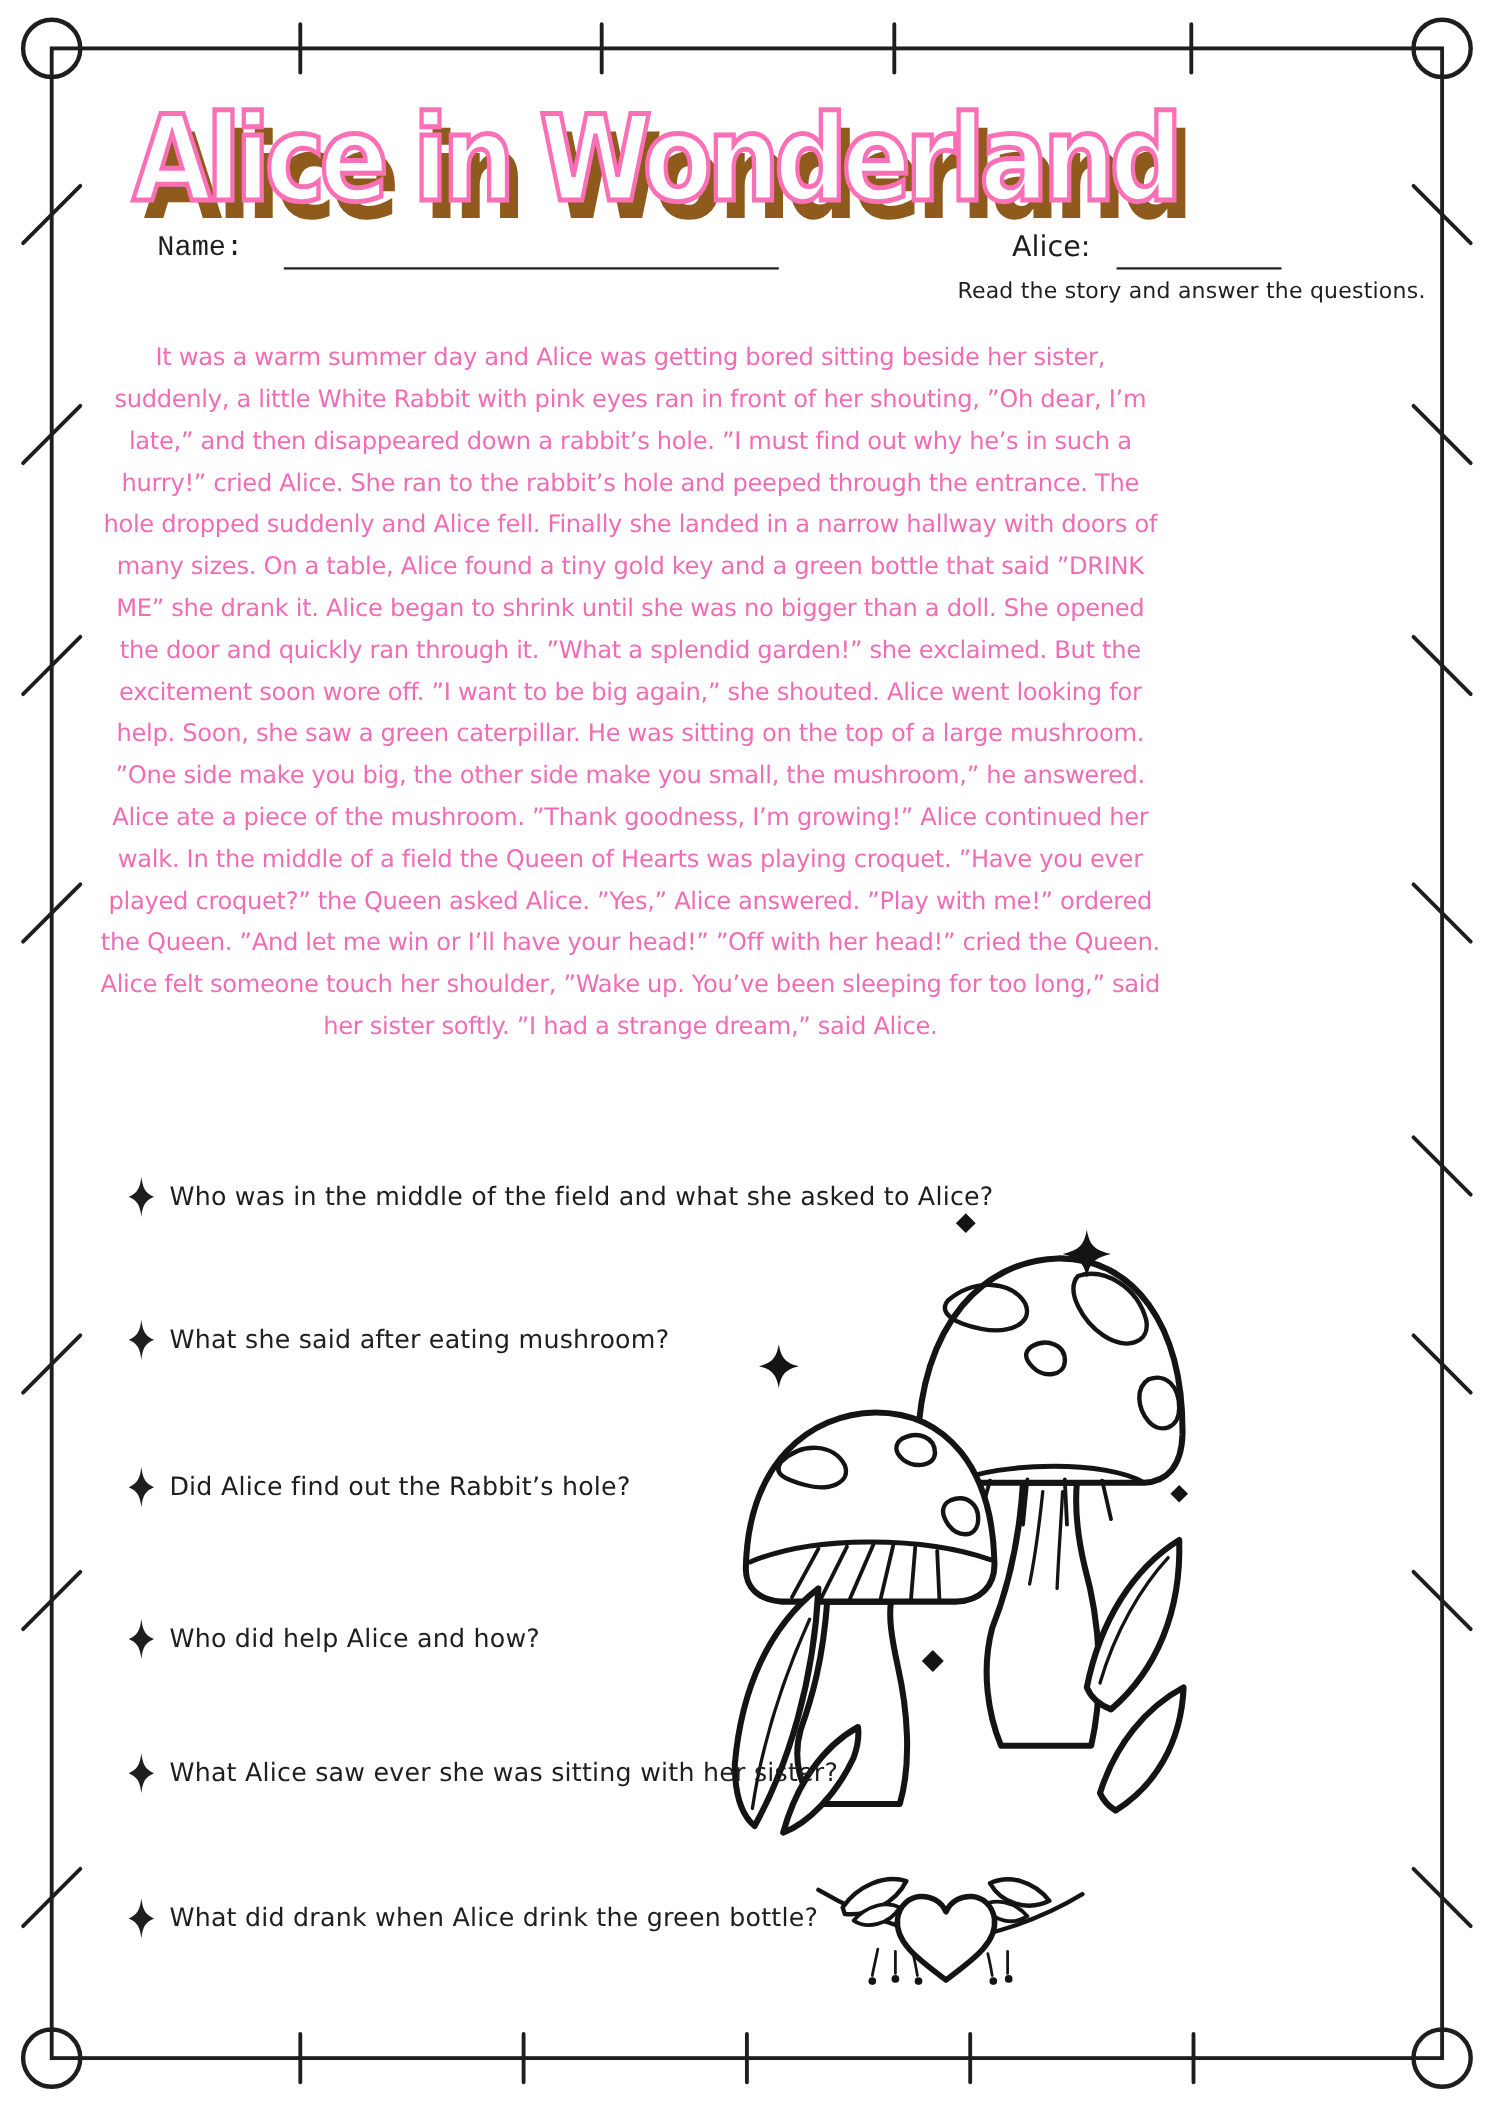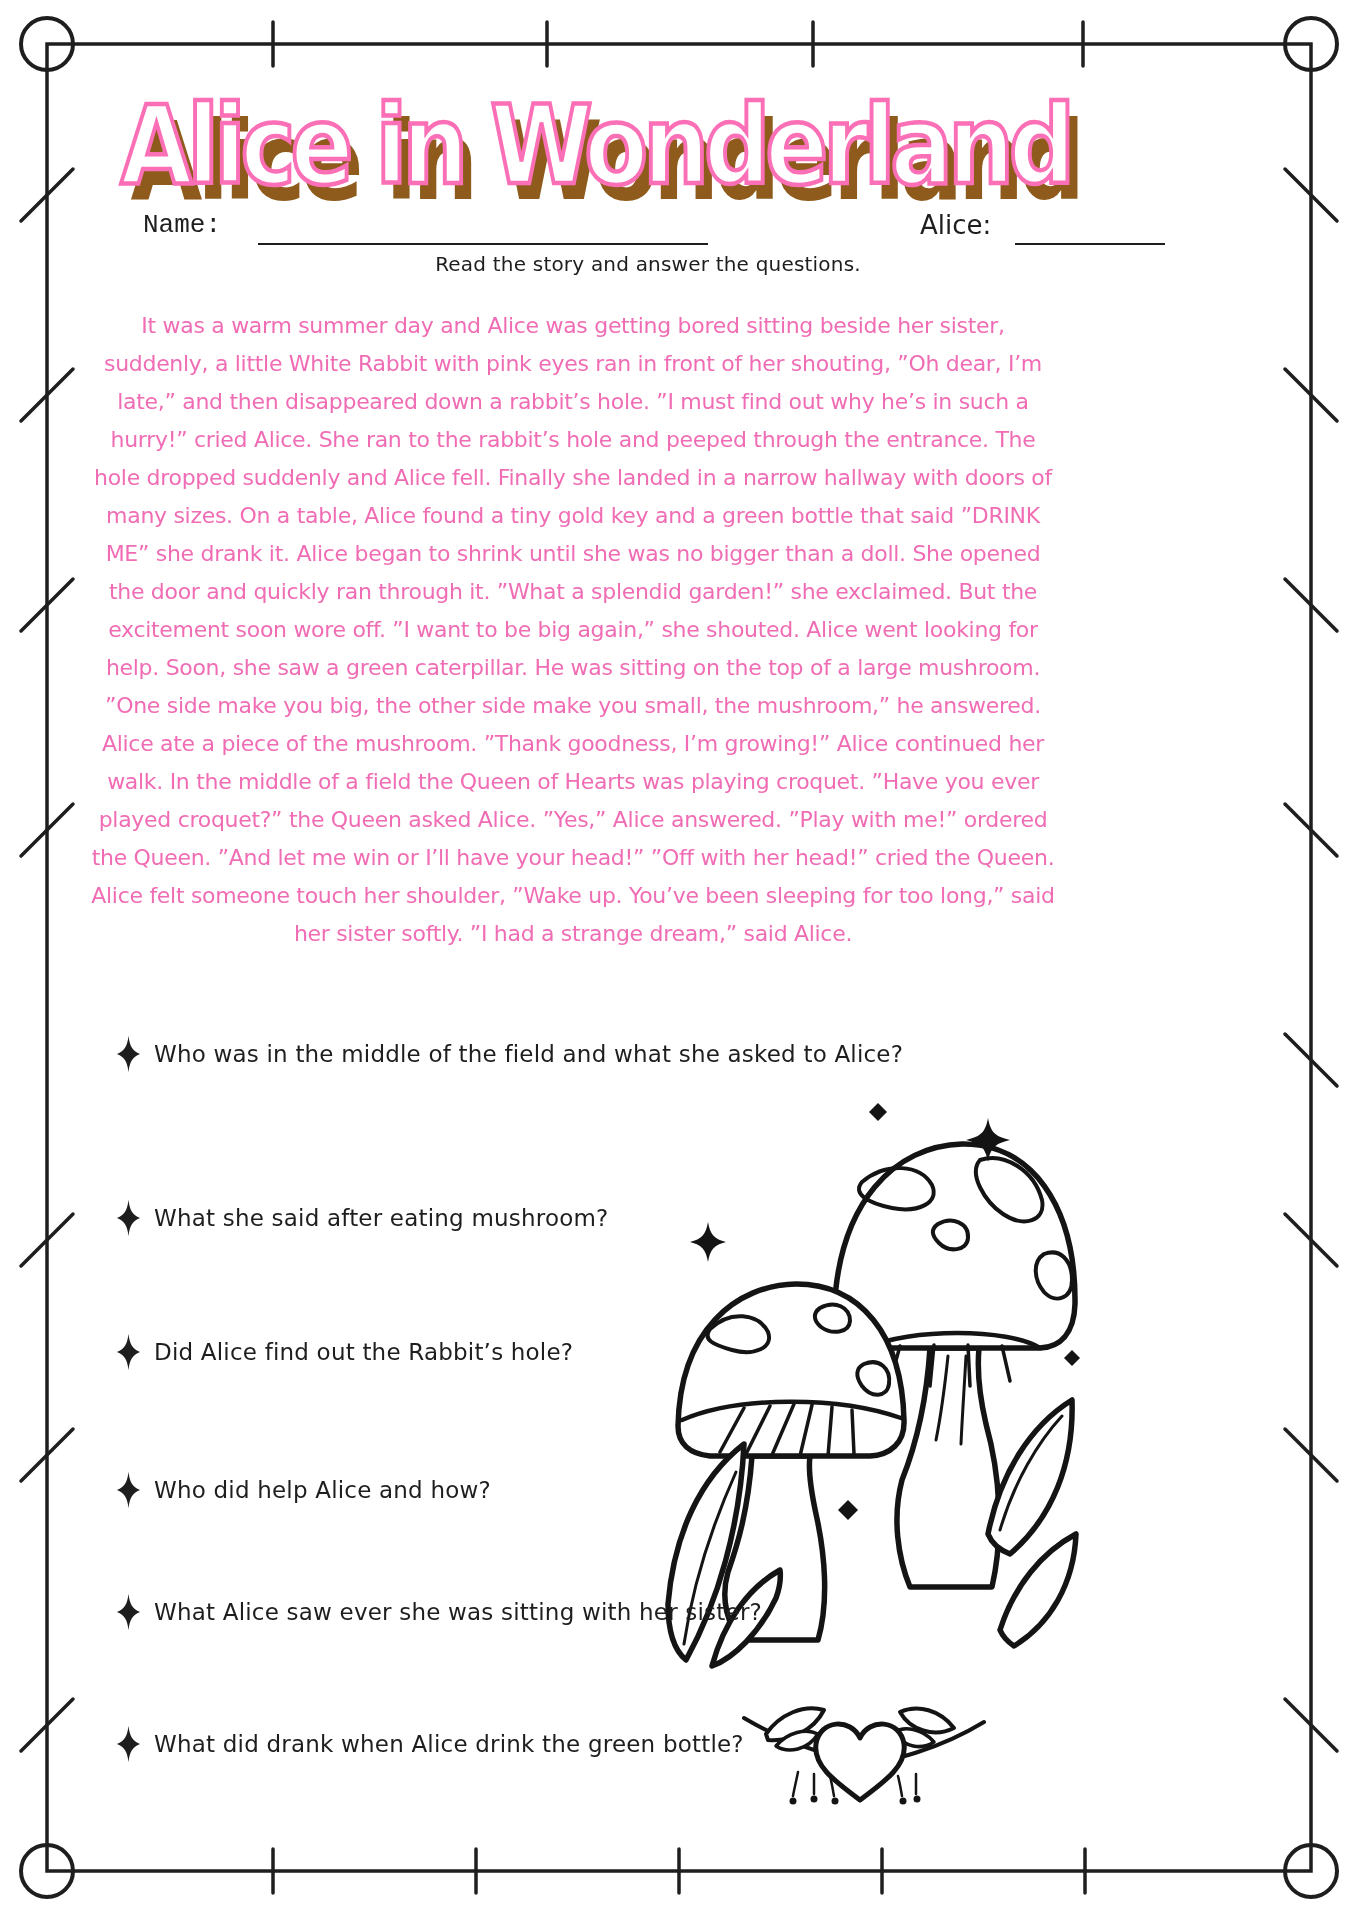--- a/index.html
+++ b/index.html
@@ -31,21 +31,21 @@
 
   
   .label{position:absolute;font-size:26px;color:var(--ink);}
   .name-label{left:143px;top:210px;font-family:Liberation Mono, monospace;}
   .date-label{left:920px;top:210px;}
   .write-line{position:absolute;height:0;border-bottom:2.5px solid var(--ink);}
   .name-line{left:258px;top:243px;width:450px;}
   .date-line{left:1015px;top:243px;width:150px;}
 
   .instruction{
-    position:absolute;left:0;top:252px;width:1296px;text-align:center;
+    position:absolute;left:0;top:252px;width:1296px;text-align:right;
     font-size:20px;color:var(--ink);letter-spacing:0.2px;
   }
 
   .story{
     position:absolute;left:75px;top:292px;width:966px;margin:15px;
     text-align:center;font-size:22px;line-height:38px;letter-spacing:-0.3px;
     color:var(--story-pink);
   }
 
   
@@ -164,21 +164,21 @@
   <div class="label name-label">Name:</div>
   <div class="write-line name-line"></div>
   <div class="label date-label">Alice:</div>
   <div class="write-line date-line"></div>
 
   <div class="instruction">Read the story and answer the questions.</div>
 
   <p class="story">It was a warm summer day and Alice was getting bored sitting beside her sister, suddenly, a little White Rabbit with pink eyes ran in front of her shouting, ”Oh dear, I’m late,” and then disappeared down a rabbit’s hole. ”I must find out why he’s in such a hurry!” cried Alice. She ran to the rabbit’s hole and peeped through the entrance. The hole dropped suddenly and Alice fell. Finally she landed in a narrow hallway with doors of many sizes. On a table, Alice found a tiny gold key and a green bottle that said ”DRINK ME” she drank it. Alice began to shrink until she was no bigger than a doll. She opened the door and quickly ran through it. ”What a splendid garden!” she exclaimed. But the excitement soon wore off. ”I want to be big again,” she shouted. Alice went looking for help. Soon, she saw a green caterpillar. He was sitting on the top of a large mushroom. ”One side make you big, the other side make you small, the mushroom,” he answered. Alice ate a piece of the mushroom. ”Thank goodness, I’m growing!” Alice continued her walk. In the middle of a field the Queen of Hearts was playing croquet. ”Have you ever played croquet?” the Queen asked Alice. ”Yes,” Alice answered. ”Play with me!” ordered the Queen. ”And let me win or I’ll have your head!” ”Off with her head!” cried the Queen. Alice felt someone touch her shoulder, ”Wake up. You’ve been sleeping for too long,” said her sister softly. ”I had a strange dream,” said Alice.</p>
 
   <div>
-    <div class="q" style="top:1032px">
+    <div class="q" style="top:1066px">
       <svg class="q-star ink-art" viewBox="0 0 26 38">
           <path d="M13 0 C14.3 11,16.8 15.5,25 19 C16.8 22.5,14.3 27,13 38 C11.7 27,9.2 22.5,1 19 C9.2 15.5,11.7 11,13 0 Z" fill="currentColor"></path>
         </svg>
       <span class="q-text">Who was in the middle of the field and what she asked to Alice?</span>
     </div>
     <div class="q" style="top:1196px">
       <svg class="q-star ink-art" viewBox="0 0 26 38">
           <path d="M13 0 C14.3 11,16.8 15.5,25 19 C16.8 22.5,14.3 27,13 38 C11.7 27,9.2 22.5,1 19 C9.2 15.5,11.7 11,13 0 Z" fill="currentColor"></path>
         </svg>
       <span class="q-text">What she said after eating mushroom?</span>

